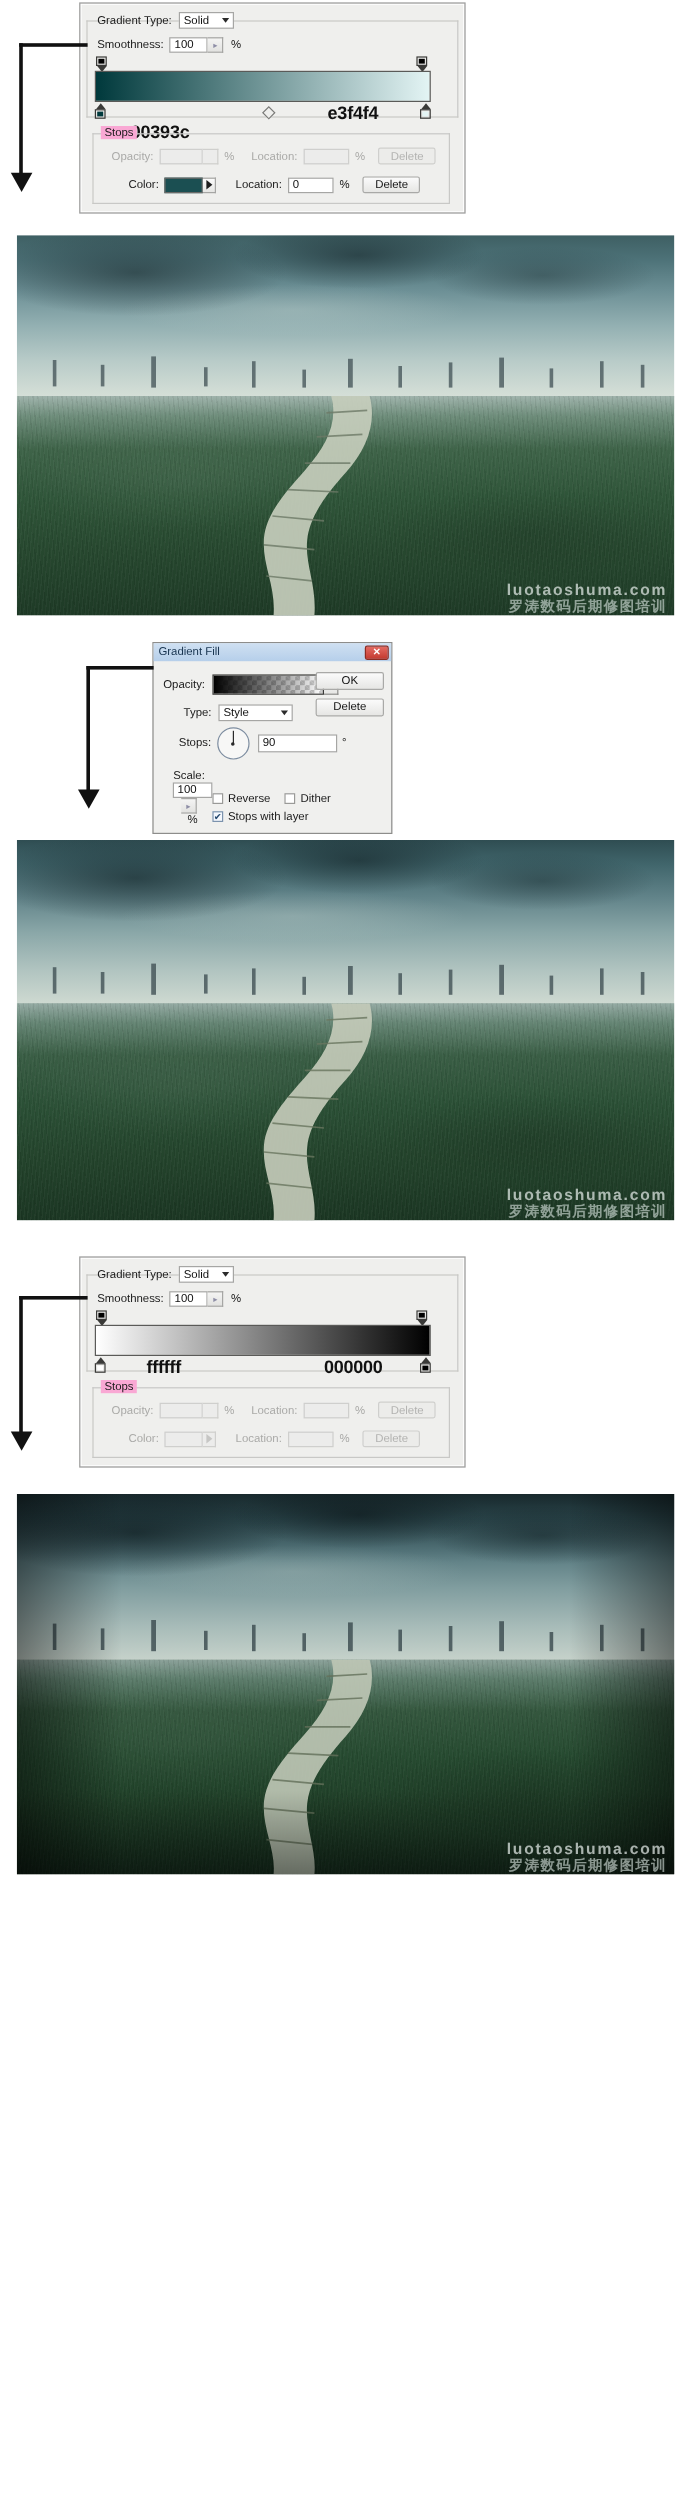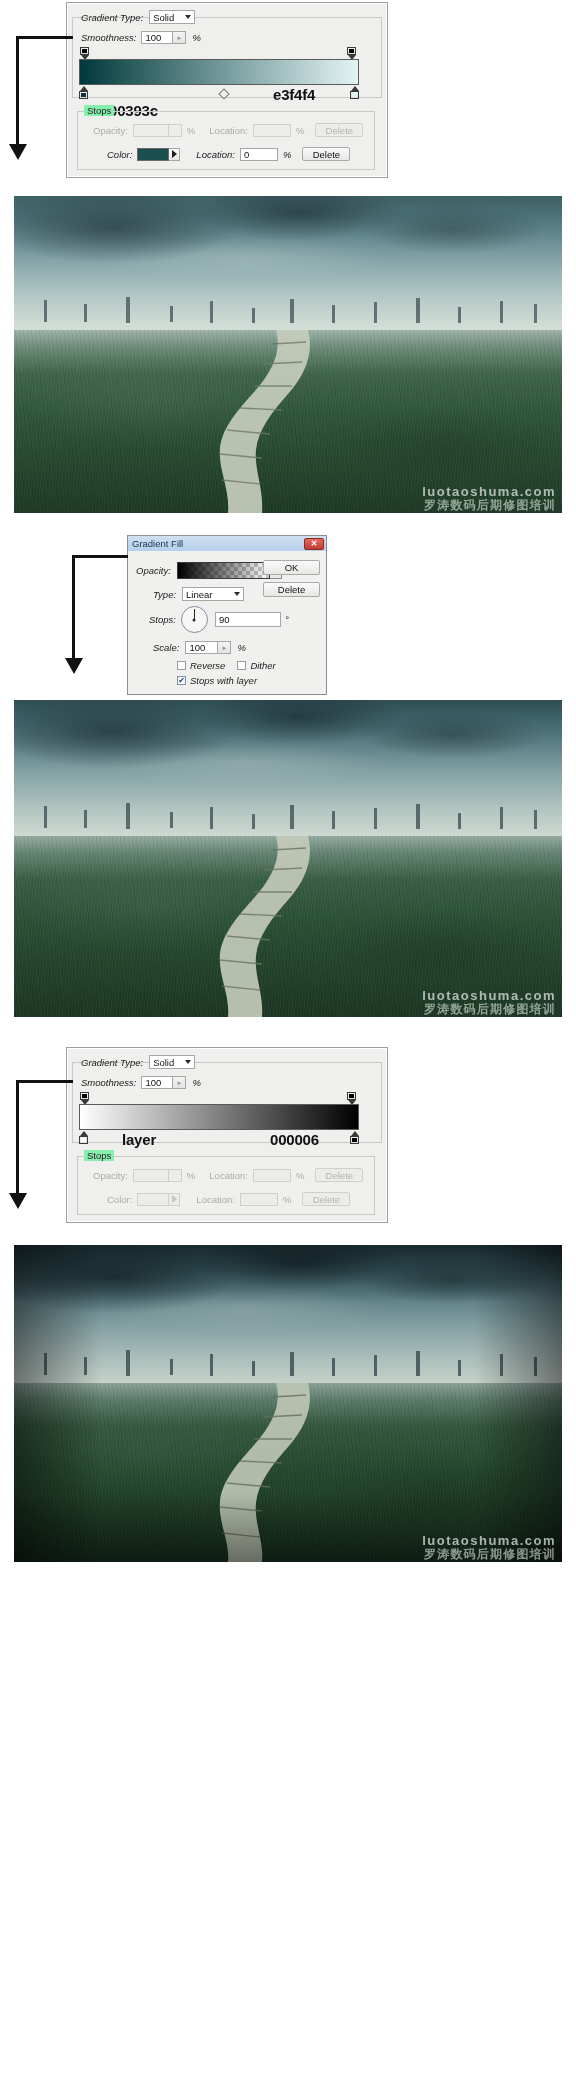--- a/index.html
+++ b/index.html
@@ -2,34 +2,34 @@
 <html><head>
 <meta charset="utf-8">
 <style>
   html,body{margin:0;padding:0;background:#ffffff;}
   body{width:576px;height:2100px;position:relative;font-family:"Liberation Sans",sans-serif;}
   .stage{position:absolute;left:0;top:0;width:576px;height:2100px;overflow:hidden;background:#fff;}
 
   
   .ge-panel{position:absolute;background:#efefed;border:1px solid #9d9d9d;box-shadow:0 0 0 1px #ffffff inset;}
   .ge-row{position:absolute;display:flex;align-items:center;}
-  .lbl{font-size:9.5px;color:#1a1a1a;white-space:nowrap;font-style:italic;}
+  .lbl{font-size:9.5px;color:#1a1a1a;white-space:nowrap;}
   .lbl-dim{font-size:9.5px;color:#aaaaa8;white-space:nowrap;}
   .tfield{background:#ffffff;border:1px solid #a6a6a4;height:13px;line-height:13px;font-size:9.5px;color:#111;
           padding:0 3px;box-sizing:border-box;display:flex;align-items:center;}
   .tfield-dim{background:#ececeb;border:1px solid #cfcfcd;height:13px;box-sizing:border-box;}
   .spin{width:13px;height:13px;background:linear-gradient(#f4f4f3,#e2e2e0);border:1px solid #a6a6a4;border-left:none;
         box-sizing:border-box;display:flex;align-items:center;justify-content:center;font-size:7px;color:#8e8ea6;}
   .spin-dim{width:13px;height:13px;background:#ececeb;border:1px solid #cfcfcd;border-left:none;box-sizing:border-box;}
   .combo{background:#fff;border:1px solid #a6a6a4;height:14px;box-sizing:border-box;display:flex;align-items:center;
          justify-content:space-between;padding:0 3px;font-size:9.5px;color:#111;}
   .caret{width:0;height:0;border-left:3.5px solid transparent;border-right:3.5px solid transparent;border-top:4px solid #2b2b2b;margin-left:5px;}
   .grp{position:absolute;border:1px solid #c8c8c6;border-top:none;}
   .grp-top{position:absolute;border-top:1px solid #c8c8c6;}
-  .grp-title{position:absolute;font-size:9.5px;color:#1a1a1a;background:#86efac;padding:0 3px;}
+  .grp-title{position:absolute;font-size:9.5px;color:#1a1a1a;background:#f9a8d4;padding:0 3px;}
   .btn{background:linear-gradient(#fbfbfb,#e6e6e4);border:1px solid #a9a9a7;border-radius:2px;
        font-size:9.5px;color:#111;display:flex;align-items:center;justify-content:center;box-sizing:border-box;}
   .btn-dim{background:#ececea;border:1px solid #cfcfcd;border-radius:2px;font-size:9.5px;color:#b3b3b1;
        display:flex;align-items:center;justify-content:center;box-sizing:border-box;}
   .swatch{border:1px solid #6a6a68;box-sizing:border-box;}
   .arrowbtn{width:11px;height:13px;background:linear-gradient(#fbfbfb,#e6e6e4);border:1px solid #a6a6a4;border-left:none;
             box-sizing:border-box;display:flex;align-items:center;justify-content:center;}
   .arrowbtn-dim{width:11px;height:13px;background:#ececeb;border:1px solid #cfcfcd;border-left:none;box-sizing:border-box;
             display:flex;align-items:center;justify-content:center;}
   .tri-r{width:0;height:0;border-top:4px solid transparent;border-bottom:4px solid transparent;border-left:5px solid #1d1d1d;}
@@ -242,38 +242,38 @@
       <div id="gfbar" style="width: 93px; height: 17px; border: 1px solid rgb(58, 58, 56); box-sizing: border-box; margin-left: 6px; background-image: linear-gradient(to right, rgb(0, 0, 0) 0%, rgba(0, 0, 0, 0) 100%), linear-gradient(45deg, rgb(201, 201, 201) 25%, transparent 25%, transparent 75%, rgb(201, 201, 201) 75%), linear-gradient(45deg, rgb(201, 201, 201) 25%, transparent 25%, transparent 75%, rgb(201, 201, 201) 75%); background-size: 100% 100%, 8px 8px, 8px 8px; background-position: 0px 0px, 0px 0px, 4px 4px;" class="checker"></div>
       <div style="width:12px;height:17px;background:linear-gradient(#fbfbfb,#e6e6e4);border:1px solid #8d8d8b;border-left:none;
                   box-sizing:border-box;display:flex;align-items:center;justify-content:center;">
         <span class="caret" style="margin-left:0;"></span>
       </div>
     </div>
 
     <div class="ge-row" style="left:25px;top:51px;">
       <span class="lbl">Type:</span>
       <div class="combo" style="width:62px;margin-left:6px;">
-        <span>Linear</span>
+        <span>Style</span>
         <span class="caret"></span>
       </div>
     </div>
 
     <div class="ge-row" style="left:21px;top:70px;">
       <span class="lbl">Stops:</span>
       <div class="dial" style="margin-left:5px;">
         <div class="needle"></div>
         <div class="hub"></div>
       </div>
       <div class="tfield" style="width:66px;height:15px;margin-left:7px;">
         <span>90</span>
       </div>
       <span class="lbl" style="margin-left:4px;">°</span>
     </div>
 
-    <div class="ge-row" style="left:25px;top:105px;">
+    <div class="ge-row" style="left:10px;top:105px;flex-direction:column;">
       <span class="lbl">Scale:</span>
       <div class="tfield" style="width:33px;margin-left:6px;">
         <span>100</span>
       </div>
       <div class="spin">▸</div>
       <span class="lbl" style="margin-left:6px;">%</span>
     </div>
 
     <div class="ge-row" style="left:49px;top:124px;">
       <div class="cbx"></div>
@@ -394,22 +394,22 @@
           <div class="chip" id="chip-l2" style="background: rgb(255, 255, 255);"></div>
         </div>
     </div>
     <div class="stop-bot" style="left:283px;top:83px;">
       <div class="pt"></div>
       <div class="head">
           <div class="chip" id="chip-r2" style="background: rgb(0, 0, 0);"></div>
         </div>
     </div>
 
-    <span class="hexlbl" style="left:55px;top:83px;">layer</span>
-    <span class="hexlbl" style="left:203px;top:83px;">000006</span>
+    <span class="hexlbl" style="left:55px;top:83px;">ffffff</span>
+    <span class="hexlbl" style="left:203px;top:83px;">000000</span>
 
     <div class="grp-top" style="left:10px;top:108px;width:298px;"></div>
     <div class="grp" style="left:10px;top:108px;width:296px;height:58px;"></div>
     <span class="grp-title" style="left:17px;top:102px;">Stops</span>
 
     <div class="ge-row" style="left:26px;top:120px;">
       <span class="lbl-dim">Opacity:</span>
       <div class="tfield-dim" style="width:36px;margin-left:5px;"></div>
       <div class="spin-dim"></div>
       <span class="lbl-dim" style="margin-left:5px;">%</span>

